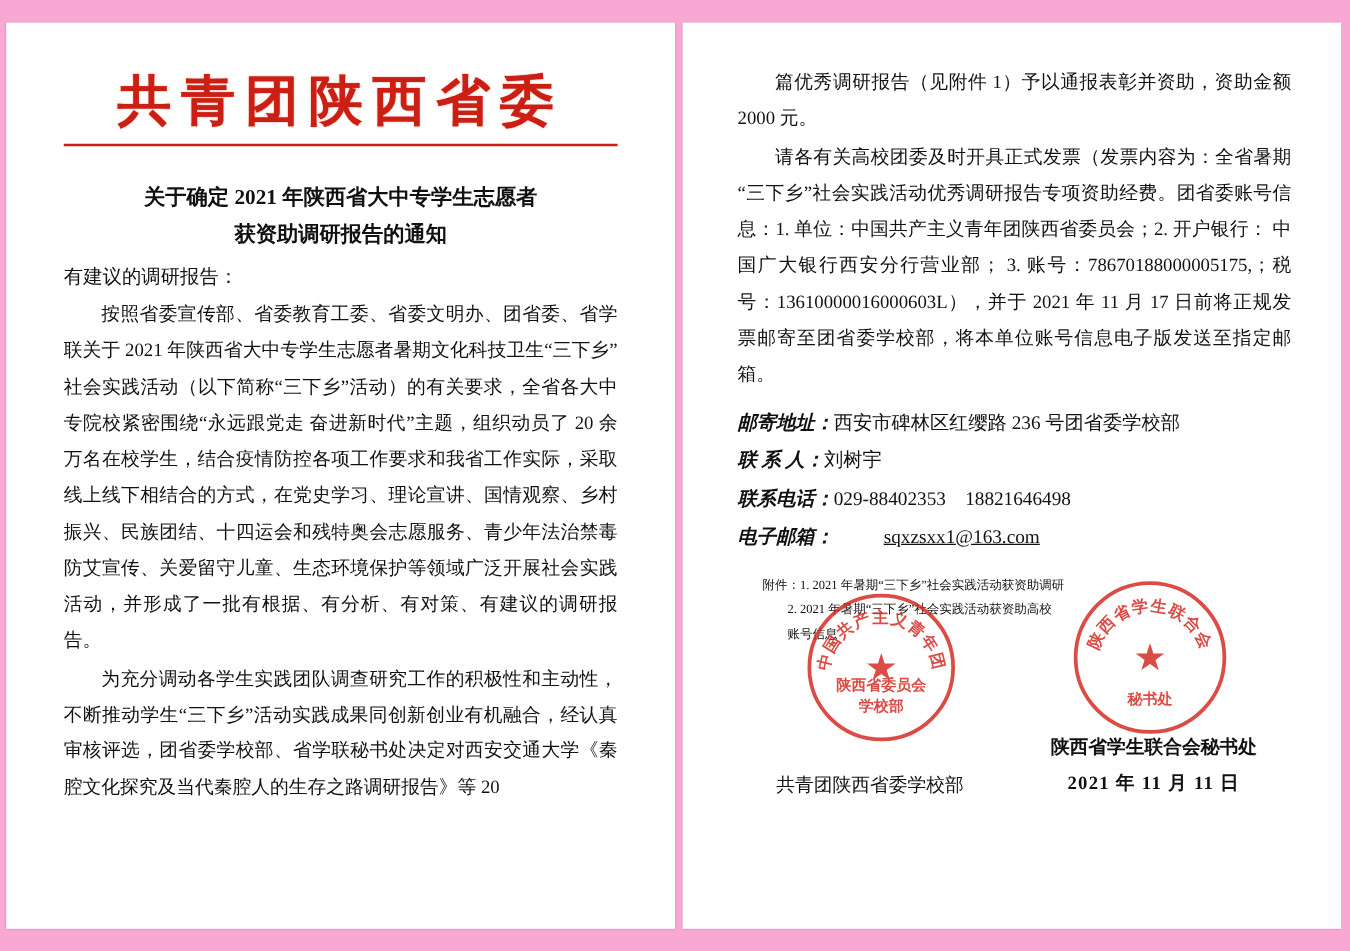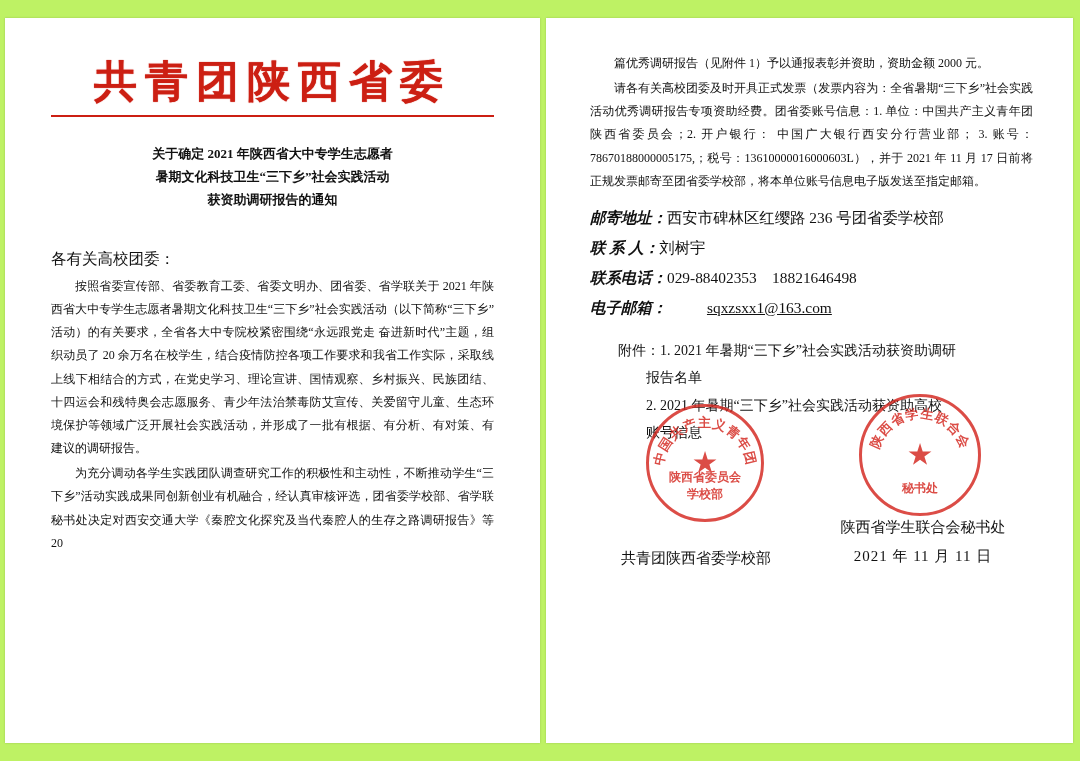--- a/index.html
+++ b/index.html
@@ -7,21 +7,21 @@
   body{
     width:1080px;height:761px;
     background:#f2f2f0;
     font-family:"Liberation Serif","DejaVu Serif",serif;
     overflow:hidden;
   }
   .page-wrap{
     position:relative;
     width:1080px;height:761px;
     display:flex;
-    background:#bef264;
+    background:#f9a8d4;
   }
   .sheet{
     background:#ffffff;
     position:relative;
     box-sizing:border-box;
   }
   .sheet.left{
     width:535px;height:725px;
     margin:18px 3px 18px 5px;
     padding:40px 46px 0 46px;
@@ -44,35 +44,35 @@
     text-shadow:0 0 1px #cc1f13;
   }
   .masthead-rule{
     border-bottom:2.5px solid #cc1f13;
     margin:6px 0 26px 0;
   }
   
   .doc-title{
     text-align:center;
     font-weight:bold;
-    font-size:13px;
+    font-size:17px;
     line-height:1.75;
     color:#111;
-    margin-bottom:32px;
+    margin-bottom:4px;
   }
   .doc-title div{white-space:nowrap;}
   
   .salutation{
     font-size:15.5px;
     line-height:1.9;
     color:#111;
     margin-bottom:2px;
   }
   p.body{
-    font-size:12px;
+    font-size:15px;
     line-height:1.93;
     color:#111;
     margin:0 0 2px 0;
     text-align:justify;
     text-justify:inter-ideograph;
     text-indent:2em;
   }
   
   .r-first{text-indent:0;}
   .kv{
@@ -81,21 +81,21 @@
     color:#111;
     margin:0;
   }
   .kv .k{font-weight:bold;font-style:italic;}
   .kv .mail{
     text-decoration:underline;
     font-family:"Liberation Serif",serif;
     margin-left:40px;
   }
   .attach{
-    font-size:14px;
+    font-size:10px;
     line-height:1.95;
     color:#111;
     margin:0;
   }
   .attach .ind1{display:block;text-indent:2em;}
   .attach .ind2{display:block;text-indent:4em;}
   .spacer-8{height:8px;}
   .spacer-14{height:14px;}
   
   .sig-row{
@@ -104,21 +104,21 @@
     height:120px;
     font-size:15px;
     color:#111;
   }
   .sig-col{
     position:absolute;
     text-align:center;
     line-height:1.9;
   }
   .sig-left{left:6px;bottom:20px;width:200px;}
-  .sig-right{right:10px;bottom:22px;width:200px;}
+  .sig-right{right:10px;bottom:22px;width:200px;font-weight:bold;}
   .sig-date{letter-spacing:1px;}
   
   .seal{
     position:absolute;
     border:3px solid #d4261e;
     border-radius:50%;
     opacity:.82;
     color:#d4261e;
   }
   .seal .star{
@@ -159,25 +159,24 @@
 
 <div class="page-wrap">
 
   <div class="sheet left">
 
     <div class="masthead">共青团陕西省委</div>
     <div class="masthead-rule"></div>
 
     <div class="doc-title">
       <div>关于确定 2021 年陕西省大中专学生志愿者</div>
-      <div>暑期文化科技卫生“三下乡”社会实践活动</div>
       <div>获资助调研报告的通知</div>
     </div>
 
-    <div class="salutation">各有关高校团委：</div>
+    <div class="salutation">有建议的调研报告：</div>
 
     <p class="body">按照省委宣传部、省委教育工委、省委文明办、团省委、省学联关于 2021 年陕西省大中专学生志愿者暑期文化科技卫生“三下乡”社会实践活动（以下简称“三下乡”活动）的有关要求，全省各大中专院校紧密围绕“永远跟党走 奋进新时代”主题，组织动员了 20 余万名在校学生，结合疫情防控各项工作要求和我省工作实际，采取线上线下相结合的方式，在党史学习、理论宣讲、国情观察、乡村振兴、民族团结、十四运会和残特奥会志愿服务、青少年法治禁毒防艾宣传、关爱留守儿童、生态环境保护等领域广泛开展社会实践活动，并形成了一批有根据、有分析、有对策、有建议的调研报告。</p>
     <p class="body">为充分调动各学生实践团队调查研究工作的积极性和主动性，不断推动学生“三下乡”活动实践成果同创新创业有机融合，经认真审核评选，团省委学校部、省学联秘书处决定对西安交通大学《秦腔文化探究及当代秦腔人的生存之路调研报告》等 20</p>
 
   </div>
 
   <div class="sheet right">
 
     <p class="body r-first">篇优秀调研报告（见附件 1）予以通报表彰并资助，资助金额 2000 元。</p>
     <p class="body">请各有关高校团委及时开具正式发票（发票内容为：全省暑期“三下乡”社会实践活动优秀调研报告专项资助经费。团省委账号信息：1. 单位：中国共产主义青年团陕西省委员会；2. 开户银行： 中国广大银行西安分行营业部； 3. 账号：78670188000005175,；税号：13610000016000603L），并于 2021 年 11 月 17 日前将正规发票邮寄至团省委学校部，将本单位账号信息电子版发送至指定邮箱。</p>
@@ -194,21 +193,20 @@
       <span class="k">联系电话：</span><span>029-88402353　18821646498</span>
     </p>
     <p class="kv">
       <span class="k">电子邮箱：</span><span class="mail">sqxzsxx1@163.com</span>
     </p>
 
     <div class="spacer-14"></div>
 
     <p class="attach">
       <span class="ind1">附件：1. 2021 年暑期“三下乡”社会实践活动获资助调研</span>
-      <span class="ind2">报告名单</span>
       <span class="ind2">2. 2021 年暑期“三下乡”社会实践活动获资助高校</span>
       <span class="ind2">账号信息</span>
     </p>
 
     <div class="sig-row">
 
       <div class="seal seal1">
         <div class="arc">
           <svg viewBox="0 0 112 112" aria-hidden="true">
             <defs>

